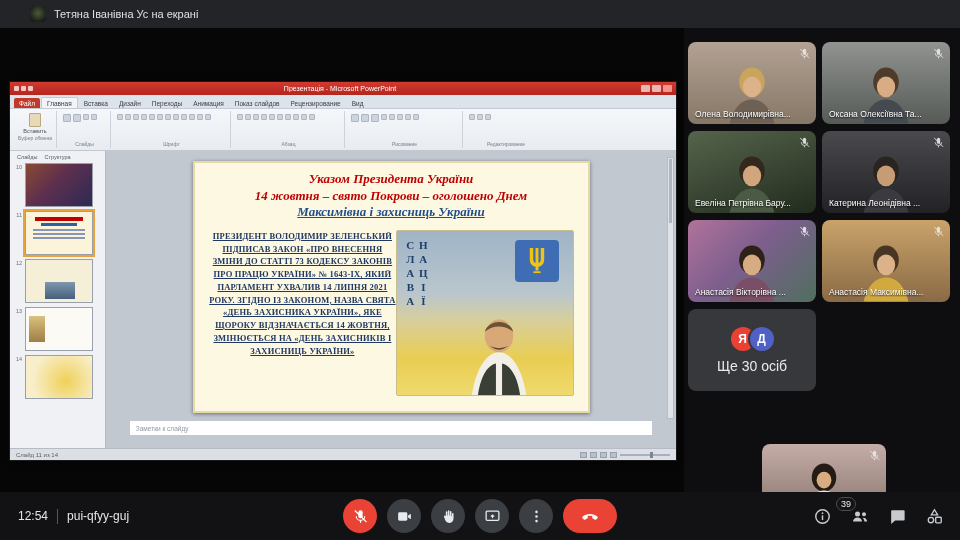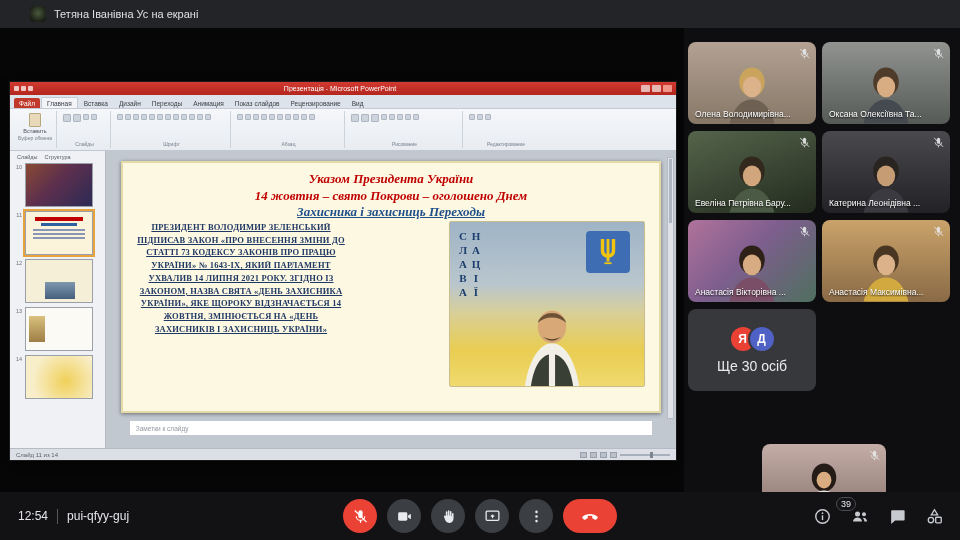--- a/index.html
+++ b/index.html
@@ -59,25 +59,25 @@
   .t12 { background:#f6efd8; }
   .t13 { background:#fbfaf4; }
   .t14 { background:radial-gradient(circle at 60% 60%, #f0d05a 0%, #f8eec9 70%); }
   .mt-red { height:4px; background:#c00000; margin:5px 9px 2px; }
   .mt-blue { height:3px; background:#2e5f9e; margin:0 15px 3px; }
   .mt-line { height:2px; background:#8a96b6; margin:2px 7px 0 7px; }
   .ph { position:absolute; left:19px; bottom:3px; width:30px; height:17px; background:linear-gradient(#7e97ae,#46607d); }
   .ph2 { position:absolute; left:3px; top:8px; width:16px; height:26px; background:linear-gradient(#d9c17e,#9e7e46); }
 
   .slide-wrap { flex:1; display:flex; flex-direction:column; align-items:center; position:relative; }
-  .slide { width:540px; height:252px; margin-top:10px; background:#fdf8e2; padding:10px 16px;
+  .slide { width:397px; height:252px; margin-top:10px; background:#fdf8e2; padding:10px 16px;
     box-shadow:0 1px 4px rgba(0,0,0,.45), inset 0 0 0 2px #e6d9a8; font-family:"Liberation Serif",serif; }
   .s-title { text-align:center; font-weight:bold; font-style:italic; font-size:13px; line-height:1.28; color:#c00000; }
   .s-title .l3 { color:#1f4e89; text-decoration:underline; }
-  .s-cols { display:flex; }
+  .s-cols { display:flex; margin-top:9px; }
   .s-body { width:208px; font-size:8.5px; line-height:1.5; font-weight:bold; color:#1f3864;
     text-align:center; text-decoration:underline; letter-spacing:.2px; }
   .s-img { width:196px; height:166px; margin-left:auto; position:relative; border:1px solid #c9bd8d; border-radius:2px;
     overflow:hidden;
     background:linear-gradient(180deg,#9fb4c6 0%,#b9c6cd 38%,#d8cf9a 55%,#e9cd52 78%,#f0da6e 100%); }
   .slava { position:absolute; left:6px; top:8px; writing-mode:vertical-lr; text-orientation:upright;
     font-family:"Liberation Serif",serif; font-weight:bold; font-size:11px; line-height:13px;
     color:#1d3f6e; height:150px; letter-spacing:2px; }
   .shield { position:absolute; right:14px; top:9px; width:44px; height:42px; background:#3f6db4;
     border-radius:4px; display:flex; align-items:center; justify-content:center; }
@@ -293,21 +293,21 @@
           <span class="thumb-num">14</span>
           <div class="thumb t14"></div>
         </div>
       </div>
 
       <div class="slide-wrap">
         <div class="slide">
           <div class="s-title">
             <div class="l1">Указом Президента України</div>
             <div class="l2">14 жовтня – свято Покрови – оголошено Днем</div>
-            <div class="l3">Захисника і захисниць Переходы</div>
+            <div class="l3">Максимівна і захисниць України</div>
           </div>
           <div class="s-cols">
             <div class="s-body">ПРЕЗИДЕНТ ВОЛОДИМИР ЗЕЛЕНСЬКИЙ ПІДПИСАВ ЗАКОН «ПРО ВНЕСЕННЯ ЗМІНИ ДО СТАТТІ 73 КОДЕКСУ ЗАКОНІВ ПРО ПРАЦЮ УКРАЇНИ» № 1643-ІХ, ЯКИЙ ПАРЛАМЕНТ УХВАЛИВ 14 ЛИПНЯ 2021 РОКУ. ЗГІДНО ІЗ ЗАКОНОМ, НАЗВА СВЯТА «ДЕНЬ ЗАХИСНИКА УКРАЇНИ», ЯКЕ ЩОРОКУ ВІДЗНАЧАЄТЬСЯ 14 ЖОВТНЯ, ЗМІНЮЄТЬСЯ НА «ДЕНЬ ЗАХИСНИКІВ І ЗАХИСНИЦЬ УКРАЇНИ»</div>
             <div class="s-img">
               <div class="slava">СЛАВА НАЦІЇ</div>
               <div class="shield">
                 <svg viewBox="0 0 24 30" width="22" height="27">
                   <path fill="#f1c40f" d="M4 1v13c0 5 3.2 7.5 6.4 7.9V26h3.2v-4.1C16.8 21.5 20 19 20 14V1h-3.8v12.5c0 2.3-.9 3.7-2.6 4.2V1h-3.2v16.7c-1.7-.5-2.6-1.9-2.6-4.2V1z"></path>
                   <path fill="#f1c40f" d="M8 27h8v2H8z"></path>
                 </svg>

